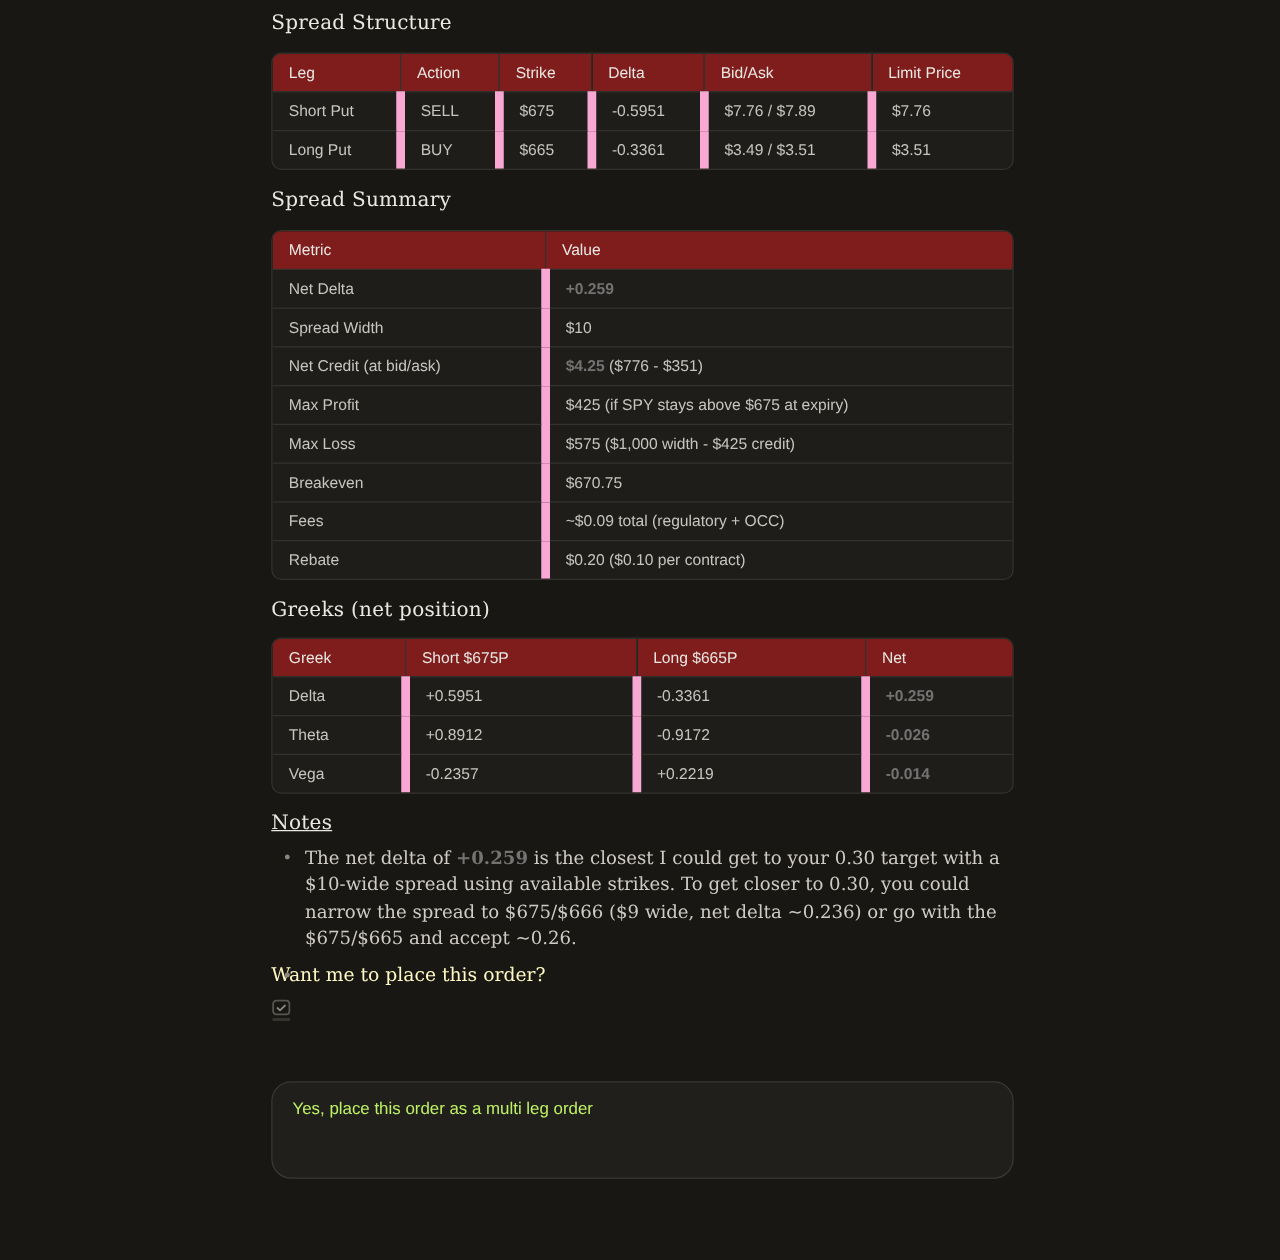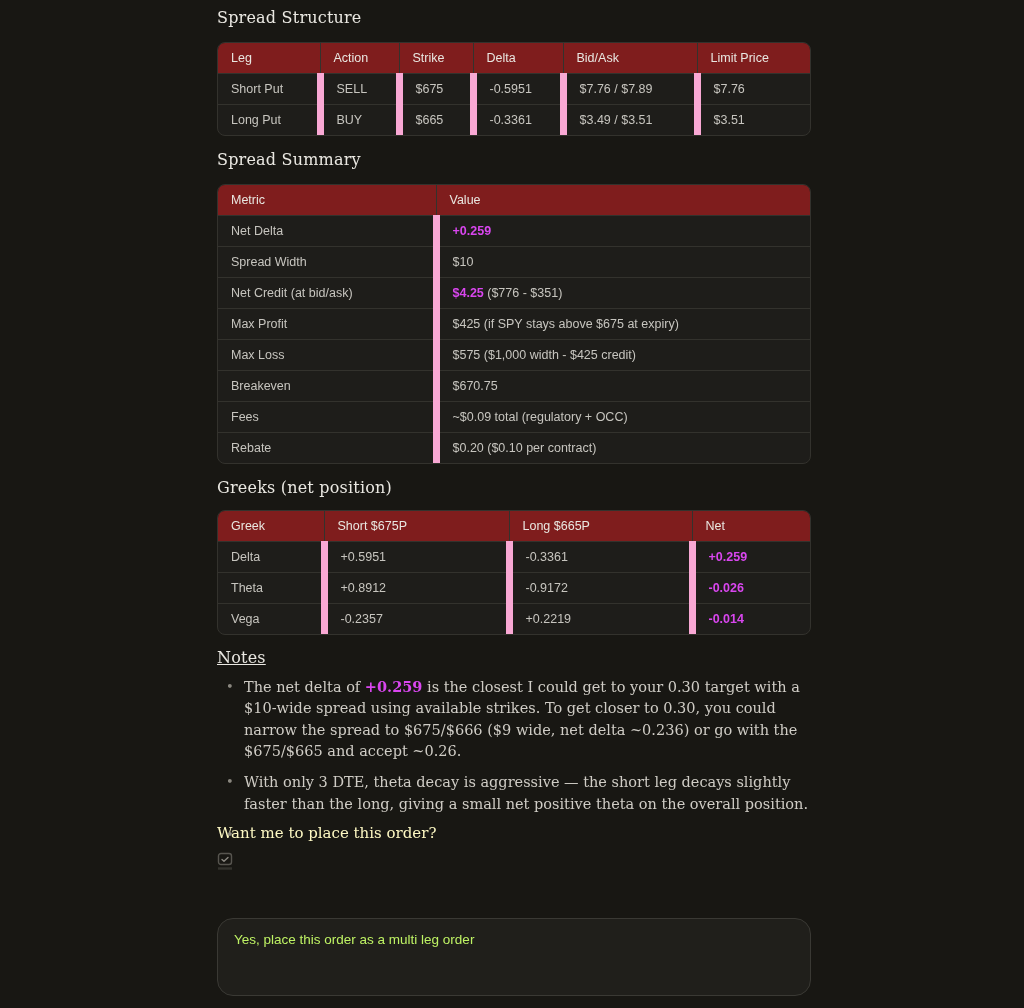--- a/index.html
+++ b/index.html
@@ -31,21 +31,21 @@
     background:#7f1d1d; color:#e9e7e1; font-weight:normal;
     text-align:left; padding:8px 13px; border-left:1px solid #33322d;
     white-space:nowrap; overflow:hidden;
   }
   td {
     color:#c7c5bf; padding:8px 13px;
     border-top:1px solid #33322d; border-left:7px solid #f9a8d4;
     white-space:nowrap; overflow:hidden;
   }
   th:first-child, td:first-child { border-left:none; }
-  .bold { font-weight:bold; color:#d946ef; }
+  .bold { font-weight:bold; color:#737373; }
 
   .notes-list {
     list-style:none; margin:9px 0 0; padding:0;
     font-family:"DejaVu Serif","Liberation Serif",serif;
     font-size:14.5px; line-height:1.47; color:#cfccc5;
   }
   .notes-list li { position:relative; padding-left:27px; margin-bottom:9px; }
   .notes-list li .marker {
     position:absolute; left:9px; top:1px; color:#8a877f; font-size:13px;
   }
@@ -202,21 +202,21 @@
           <td class="bold">-0.014</td>
         </tr>
       </tbody>
     </table>
   </div>
 
   <h2 class="section-heading mt13">Notes</h2>
 
   <ul class="notes-list">
     <li><span class="marker">•</span><span>The net delta of </span><span class="bold">+0.259</span><span> is the closest I could get to your 0.30 target with a $10-wide spread using available strikes. To get closer to 0.30, you could narrow the spread to $675/$666 ($9 wide, net delta ~0.236) or go with the $675/$665 and accept ~0.26.</span></li>
-    <li><span class="marker">•</span><span></span><span class="bold"></span><span>With only 3 DTE, theta decay is aggressive — the short leg decays slightly faster than the long, giving a small net positive theta on the overall position.</span></li>
+    <li><span class="marker">•</span><span></span><span class="bold"></span></li>
     <li><span class="marker">•</span><span></span><span class="bold"></span></li>
   </ul>
 
   <p class="closing-question">Want me to place this order?</p>
 
   <div class="action-row">
     <button class="action-btn" title="">
       <svg width="17" height="19" viewBox="0 0 17 19" fill="none" xmlns="http://www.w3.org/2000/svg">
         <rect x="1.5" y="1.5" width="13" height="11" rx="2.5" stroke="#57554f" stroke-width="1.4"></rect>
         <path d="M5 7.4 L7 9.3 L11 5.4" stroke="#8a8780" stroke-width="1.4" fill="none" stroke-linecap="round" stroke-linejoin="round"></path>

